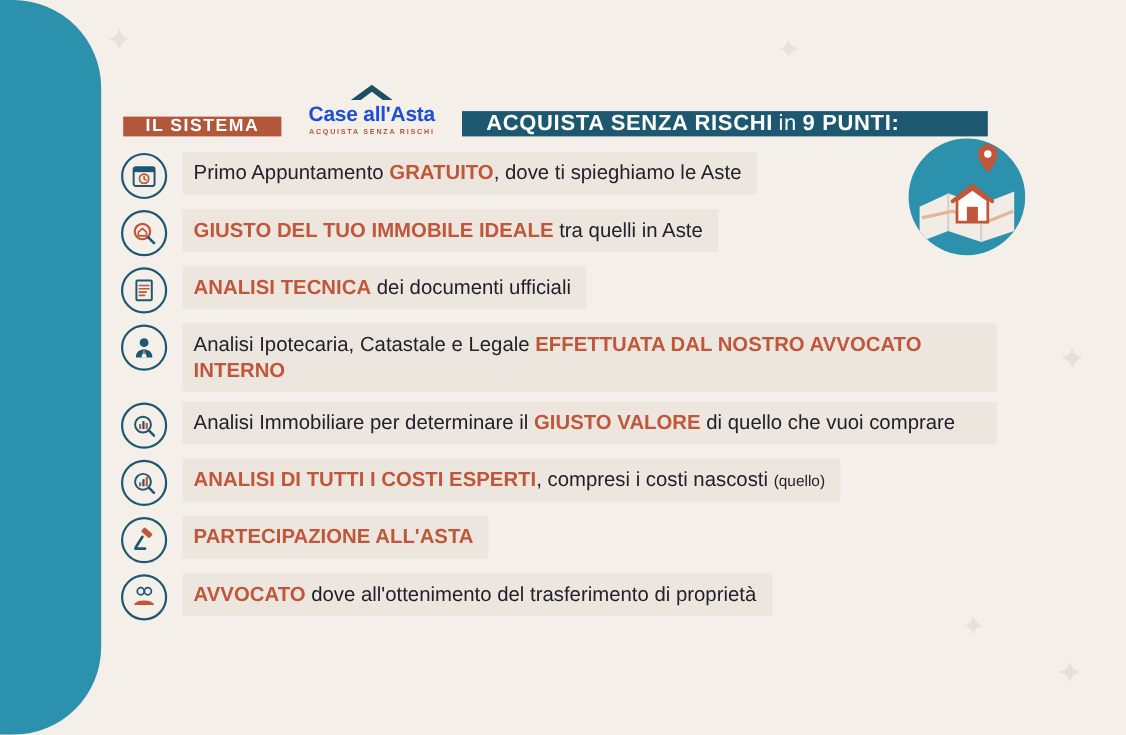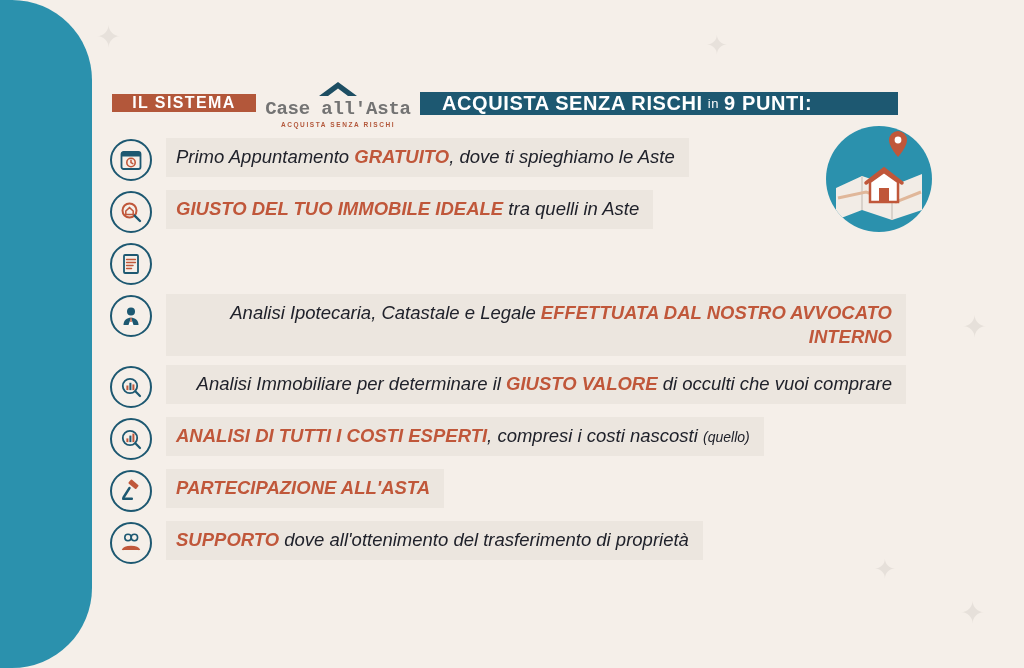--- a/index.html
+++ b/index.html
@@ -29,62 +29,62 @@
   .sparkle.s1 { left: 96px; top: 22px; font-size: 30px; color: #e7e1db;}
   .sparkle.s2 { left: 706px; top: 32px; font-size: 26px; color: #e7e1db;}
   .sparkle.s3 { left: 962px; top: 312px; font-size: 30px; color: #e6e0da;}
   .sparkle.s4 { left: 874px; top: 556px; font-size: 26px; color: #e6e0da;}
   .sparkle.s5 { left: 960px; top: 598px; font-size: 30px; color: #e6e0da;}
 
   
   .header {
     position: absolute; left: 112px; top: 82px;
     width: 786px; height: 42px;
-    display: flex; align-items: center;
+    display: flex; align-items: flex-end;
   }
   .hdr-sistema {
     background: #b3573a; color: #ffffff;
     display: flex; align-items: center; justify-content: center;
     width: 144px;
     font-weight: bold; font-size: 16px; letter-spacing: 1.4px;
   }
   .hdr-logo {
     background: #f5efe9;
     width: 164px;
     display: flex; flex-direction: column; align-items: center; justify-content: center;
     padding-top: 2px;
   }
   .hdr-logo .logo-roof { margin-bottom: -3px; }
   .hdr-logo .logo-name {
-    font-size: 19px; font-weight: bold; color: #737373; letter-spacing: -0.2px;
-    font-family: Liberation Mono, monospace;
+    font-size: 19px; font-weight: bold; color: #1d4ed8; letter-spacing: -0.2px;
+    font-family: Liberation Sans, sans-serif;
   }
   .hdr-logo .logo-tag {
     font-size: 6.5px; font-weight: bold; color: #b3573a; letter-spacing: 1.6px;
     margin-top: 1px;
   }
   .hdr-claim {
     background: #1d5871; color: #ffffff;
     flex: 1;
     display: flex; align-items: center; padding-left: 22px;
     font-size: 20px; letter-spacing: 0.6px;
   }
   .hdr-claim .bold { font-weight: bold; }
-  .hdr-claim .thin { font-weight: normal; font-size: 13px; padding: 0 5px; }
+  .hdr-claim .thin { font-weight: normal; font-size: 20px; padding: 0 5px; }
 
   
   .map-badge {
     position: absolute; left: 826px; top: 126px;
     width: 106px; height: 106px; border-radius: 50%;
     background: #2b91ad;
     overflow: hidden;
   }
 
   
-  .list { position: absolute; left: 110px; top: 138px; width: 800px; font-style: italic; }
+  .list { position: absolute; left: 110px; top: 138px; width: 800px; }
   .row {
     display: flex; align-items: flex-start;
     margin-bottom: 9px;
     min-height: 42px;
   }
   .badge {
     width: 42px; height: 42px; flex: 0 0 42px;
     border-radius: 50%;
     border: 2px solid #1d5871;
     background: #f5efe9;
@@ -95,21 +95,21 @@
   .txt {
     background: rgba(233,226,219,0.72);
     padding: 7px 14px 8px 10px;
     font-size: 18.5px;
     color: #20222b;
     line-height: 1.28;
     max-width: 740px;
   }
   .txt .hi { color: #c0573a; font-weight: bold; }
   .txt .small { font-size: 14px; }
-  .row.wide .txt { width: 740px; text-align: right; }
+  .row.wide .txt { width: 740px; }
 </style>
 </head>
 <body>
 
 <div class="canvas">
 
   <div class="teal-panel"></div>
 
   <span class="sparkle s1">✦</span>
   <span class="sparkle s2">✦</span>
@@ -178,20 +178,23 @@
     </div>
 
 
     <div class="row">
       <div class="badge">
         <svg width="24" height="24" viewBox="0 0 24 24">
           <rect x="5" y="3" width="14" height="18" rx="1" fill="none" stroke="#1d5871" stroke-width="1.8"></rect>
           <path d="M7.6 7.5 H16.4 M7.6 10.5 H16.4 M7.6 13.5 H14 M7.6 16.5 H12.5" stroke="#c0573a" stroke-width="1.5" stroke-linecap="round"></path>
         </svg>
       </div>
+      <div class="txt">
+        <span class="hi">ANALISI TECNICA</span><span> dei documenti ufficiali</span>
+      </div>
     </div>
 
     <div class="row wide">
       <div class="badge">
         <svg width="24" height="24" viewBox="0 0 24 24">
           <circle cx="12" cy="7.5" r="4" fill="#1d5871"></circle>
           <path d="M4.5 21 C4.5 15.8 8 13.8 12 13.8 C16 13.8 19.5 15.8 19.5 21 Z" fill="#1d5871"></path>
           <path d="M12 13.8 L9.5 21 L14.5 21 Z" fill="#ffffff"></path>
           <path d="M12 13.8 L12 18" stroke="#c0573a" stroke-width="1.4"></path>
         </svg>
@@ -205,21 +208,21 @@
       <div class="badge">
         <svg width="24" height="24" viewBox="0 0 24 24">
           <circle cx="11" cy="11" r="7.2" fill="none" stroke="#1d5871" stroke-width="1.8"></circle>
           <path d="M16.3 16.3 L21 21" stroke="#1d5871" stroke-width="2.2" stroke-linecap="round"></path>
           <rect x="7.4" y="10.5" width="2" height="4.6" fill="#c0573a"></rect>
           <rect x="10.4" y="7.8" width="2" height="7.3" fill="#1d5871"></rect>
           <rect x="13.4" y="9.4" width="2" height="5.7" fill="#c0573a"></rect>
         </svg>
       </div>
       <div class="txt">
-        <span>Analisi Immobiliare per determinare il </span><span class="hi">GIUSTO VALORE</span><span> di occulti che vuoi comprare</span>
+        <span>Analisi Immobiliare per determinare il </span><span class="hi">GIUSTO VALORE</span><span> di quello che vuoi comprare</span>
       </div>
     </div>
 
     <div class="row">
       <div class="badge">
         <svg width="24" height="24" viewBox="0 0 24 24">
           <circle cx="11" cy="11" r="7.2" fill="none" stroke="#1d5871" stroke-width="1.8"></circle>
           <path d="M16.3 16.3 L21 21" stroke="#1d5871" stroke-width="2.2" stroke-linecap="round"></path>
           <rect x="7.4" y="11.4" width="2" height="3.7" fill="#c0573a"></rect>
           <rect x="10.4" y="8.6" width="2" height="6.5" fill="#1d5871"></rect>
@@ -247,18 +250,18 @@
     <div class="row">
       <div class="badge">
         <svg width="24" height="24" viewBox="0 0 24 24">
           <circle cx="9" cy="6.5" r="3.2" fill="none" stroke="#1d5871" stroke-width="1.6"></circle>
           <circle cx="15.4" cy="6.5" r="3.2" fill="none" stroke="#1d5871" stroke-width="1.6"></circle>
           <path d="M3.5 19 C5.5 14.5 18.5 14.5 20.5 19 Z" fill="#c0573a"></path>
           <path d="M3.5 19 C5.5 14.5 18.5 14.5 20.5 19" fill="none" stroke="#c0573a" stroke-width="1.6" stroke-linejoin="round"></path>
         </svg>
       </div>
       <div class="txt">
-        <span class="hi">SUPPORTO</span><span> dove all'ottenimento del trasferimento di proprietà</span>
+        <span class="hi">AVVOCATO</span><span> dove all'ottenimento del trasferimento di proprietà</span>
       </div>
     </div>
 
   </div>
 </div>
 
 </body></html>

